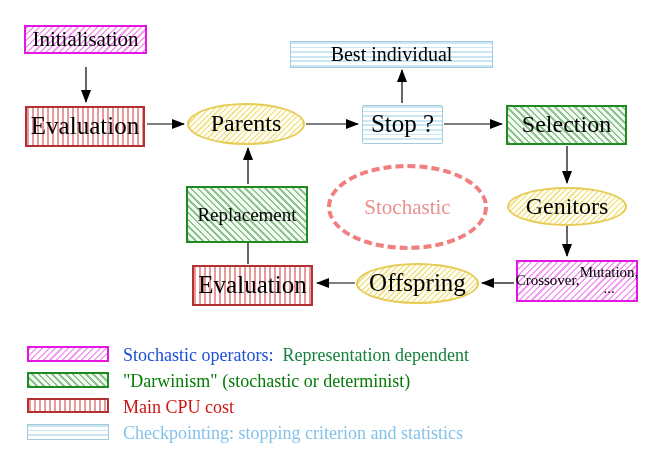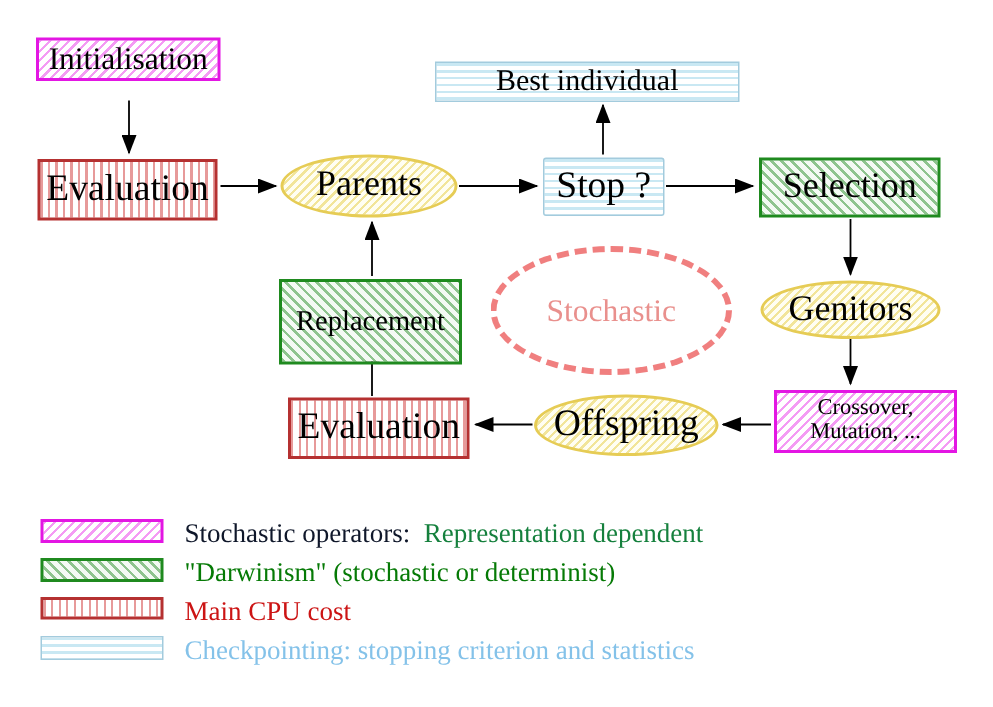--- a/index.html
+++ b/index.html
@@ -24,36 +24,36 @@
   .n-parents{left:187px;top:103px;width:118px;height:42px;font-size:24px;}
   .n-best{left:290px;top:41px;width:203px;height:27px;font-size:20px;}
   .n-stop{left:362px;top:105px;width:81px;height:39px;font-size:25px;border-radius:2px;}
   .n-selection{left:506px;top:105px;width:121px;height:40px;font-size:24px;}
   .n-replacement{left:186px;top:186px;width:122px;height:57px;font-size:19px;}
   .n-generation{left:327px;top:164px;width:161px;height:86px;border:4px dashed #f07f7f;
     border-radius:50%;color:#e9908d;font-size:21px;background:transparent;}
   .n-genitors{left:507px;top:187px;width:120px;height:39px;font-size:24px;}
   .n-eval2{left:192px;top:265px;width:121px;height:41px;font-size:25px;}
   .n-offspring{left:356px;top:263px;width:123px;height:41px;font-size:25px;}
-  .n-crossover{left:516px;top:260px;width:122px;height:42px;font-size:15px;flex-direction:column;}
+  .n-crossover{left:516px;top:260px;width:122px;height:42px;font-size:15px;flex-direction:row;}
   
   #arrows{position:absolute;left:0;top:0;width:662px;height:471px;pointer-events:none;}
   #arrows line{stroke:#000;stroke-width:1.2;}
   
   .swatch{position:absolute;box-sizing:border-box;width:82px;height:16px;}
   .sw1{left:27px;top:346px;}
   .sw2{left:27px;top:372px;}
   .sw3{left:27px;top:398px;height:15px;}
   .sw4{left:27px;top:424px;}
   .legend-text{position:absolute;left:123px;font-size:18px;white-space:nowrap;}
   .lt1{top:345px;}
   .lt2{top:371px;color:#067a06;}
   .lt3{top:397px;color:#cc1414;}
   .lt4{top:423px;color:#84c2e9;}
-  .lbl-magenta{color:#0f172a;}
+  .lbl-magenta{color:#1d4ed8;}
   .lbl-gold{color:#15803d;margin-left:9px;}
 </style>
 </head>
 <body>
 
 <div id="canvas">
 
   <svg id="arrows" viewBox="0 0 662 471">
     <defs>
       <marker id="ah" markerUnits="userSpaceOnUse" markerWidth="13" markerHeight="10" refX="12" refY="5" orient="auto">

